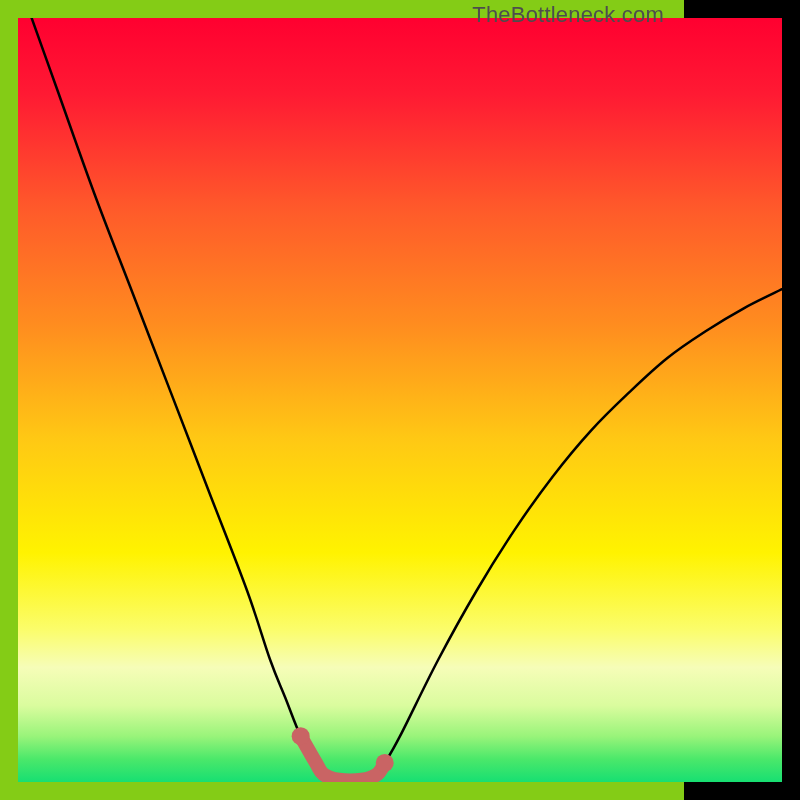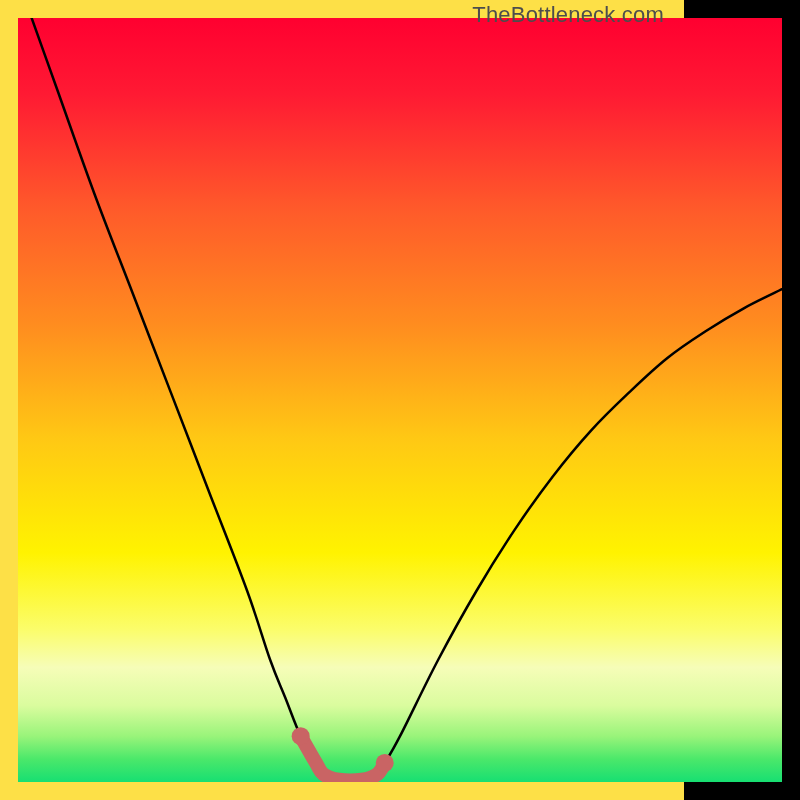--- a/index.html
+++ b/index.html
@@ -9,21 +9,21 @@
     height: 800px;
     background: #000;
     overflow: hidden;
   }
   .frame {
     position: absolute;
     left: 0;
     top: 0;
     width: 684px;
     height: 800px;
-    background: #fde047;
+    background: #84cc16;
   }
   .plot-area {
     position: absolute;
     left: 18px;
     top: 18px;
     width: 764px;
     height: 764px;
     overflow: hidden;
   }
   .watermark {

